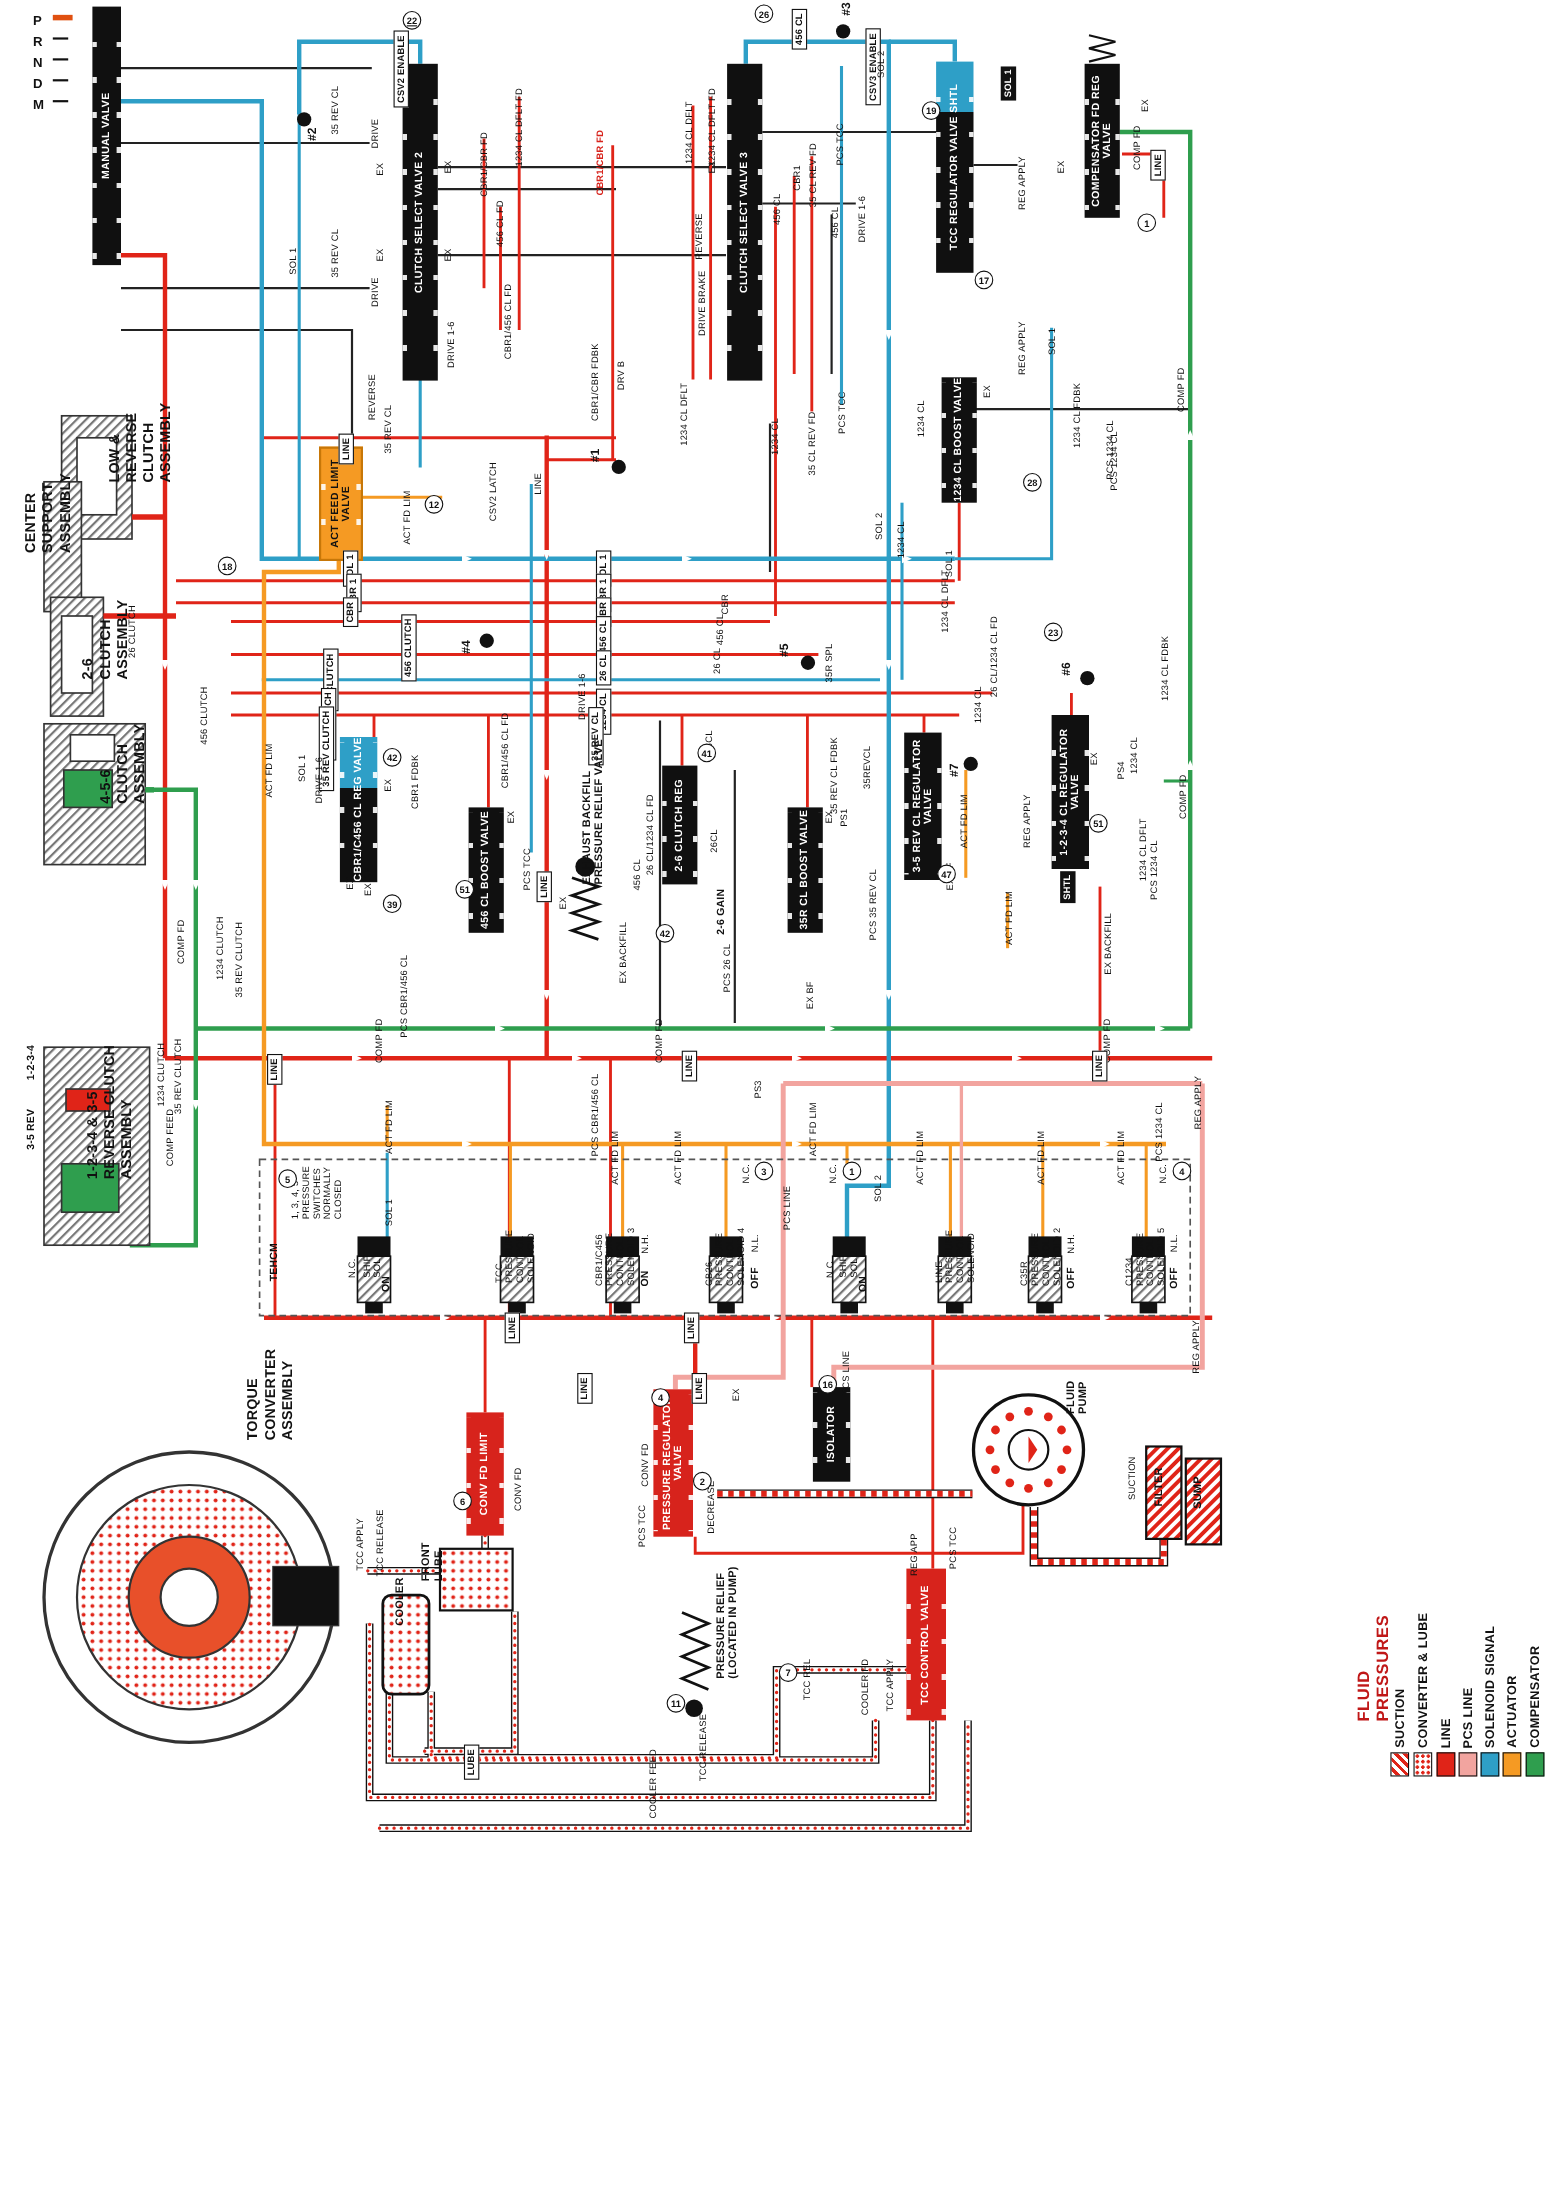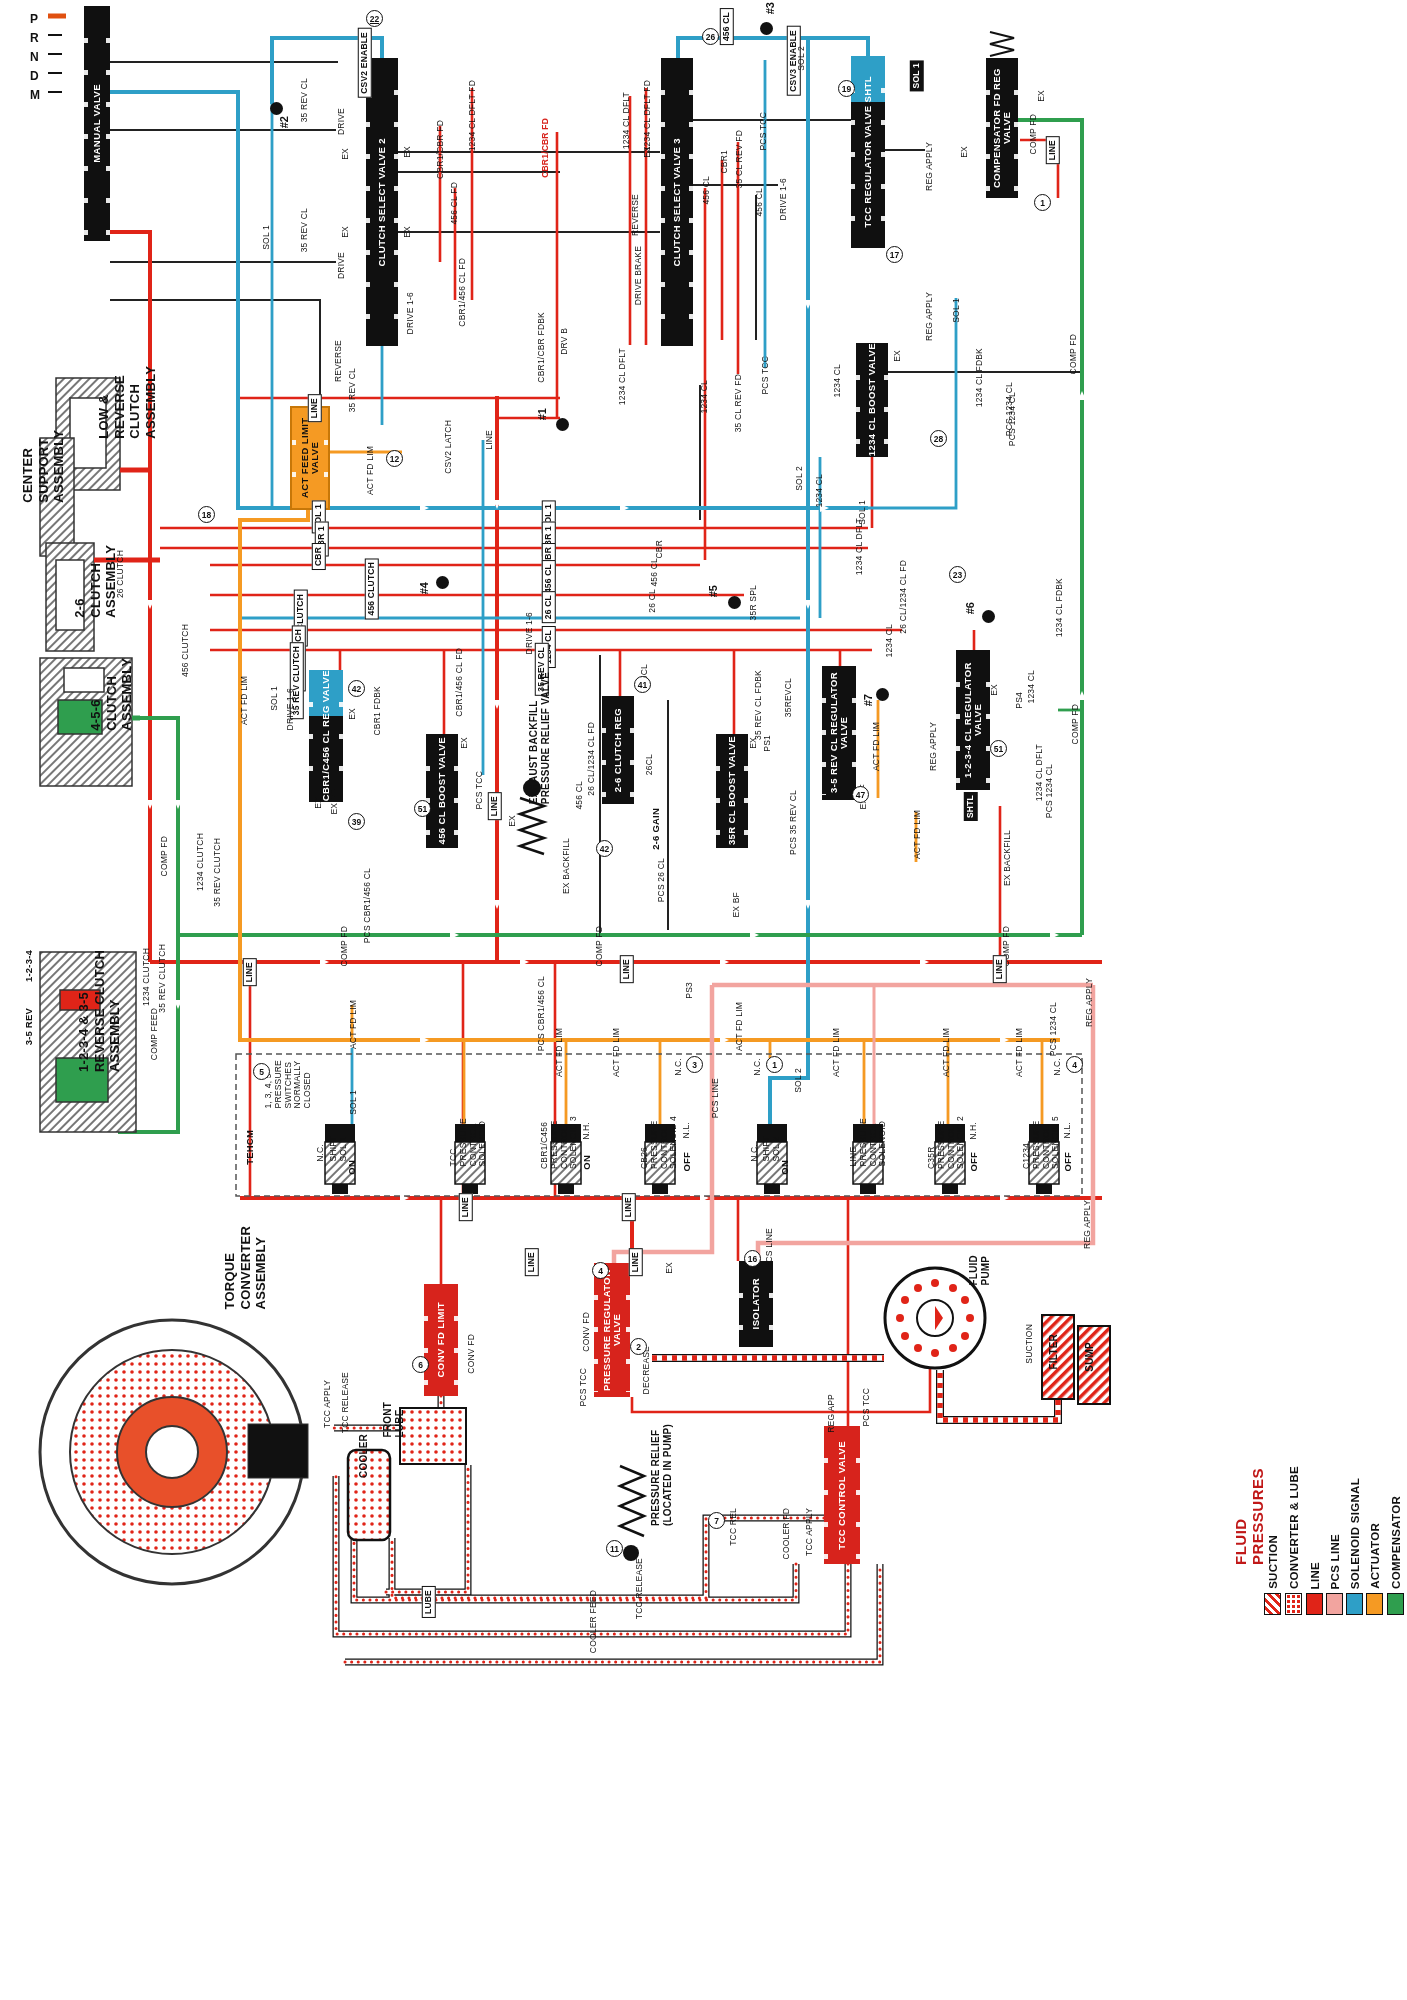--- a/index.html
+++ b/index.html
@@ -667,22 +667,22 @@
 REVERSE CLUTCH
 ASSEMBLY</div>
       <div class="lb bold" style="left: 24px; top: 950px;">1-2-3-4</div>
       <div class="lb bold" style="left: 24px; top: 1008px;">3-5 REV</div>
       <div class="lb title" style="left: 222px; top: 1226px;">TORQUE
 CONVERTER
 ASSEMBLY</div>
     </div>
 <div id="markers">
       <div class="num" style="left: 366px; top: 10px; text-decoration: underline;">22</div>
-      <div class="num" style="left: 686px; top: 28px; margin-left: 16px;">26</div>
-      <div class="num" style="left: 838px; top: 80px;">19</div>
+      <div class="num" style="left: 686px; top: 4px;">26</div>
+      <div class="num" style="left: 838px; top: 92px;">19</div>
       <div class="num" style="left: 886px; top: 246px;">17</div>
       <div class="num" style="left: 1034px; top: 194px;">1</div>
       <div class="num" style="left: 930px; top: 430px;">28</div>
       <div class="num" style="left: 386px; top: 450px;">12</div>
       <div class="num" style="left: 198px; top: 506px;">18</div>
       <div class="num" style="left: 949px; top: 566px;">23</div>
       <div class="num" style="left: 348px; top: 680px;">42</div>
       <div class="num" style="left: 348px; top: 813px;">39</div>
       <div class="num" style="left: 414px; top: 800px;">51</div>
       <div class="num" style="left: 596px; top: 840px;">42</div>

